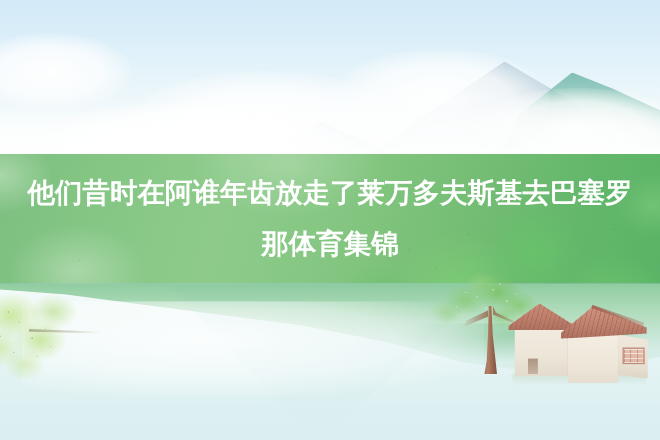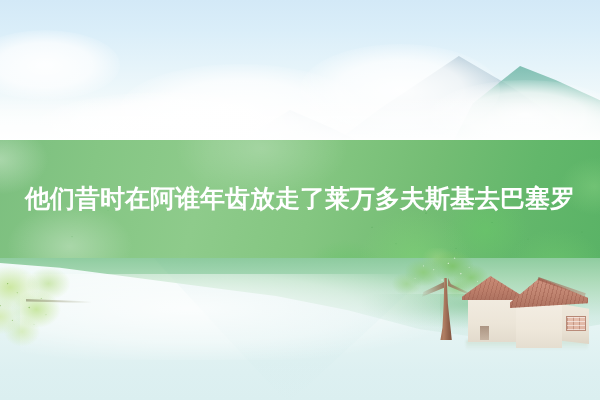--- a/index.html
+++ b/index.html
@@ -493,20 +493,21 @@
   <div class="cloud cloud-e"></div>
   <div class="haze"></div>
 
   <div class="band">
     <div class="band-tex"></div>
     <div class="band-spec"></div>
   </div>
 
   <div class="headline">
     <div class="headline-line">他们昔时在阿谁年齿放走了莱万多夫斯基去巴塞罗</div>
+    <div class="headline-line">那体育集锦</div>
   </div>
 
   <div class="ground">
     <div class="wash"></div>
     <div class="hill"></div>
     <div class="hill-edge"></div>
     <div class="hill-mist"></div>
   </div>
 
   <div class="foliage">

